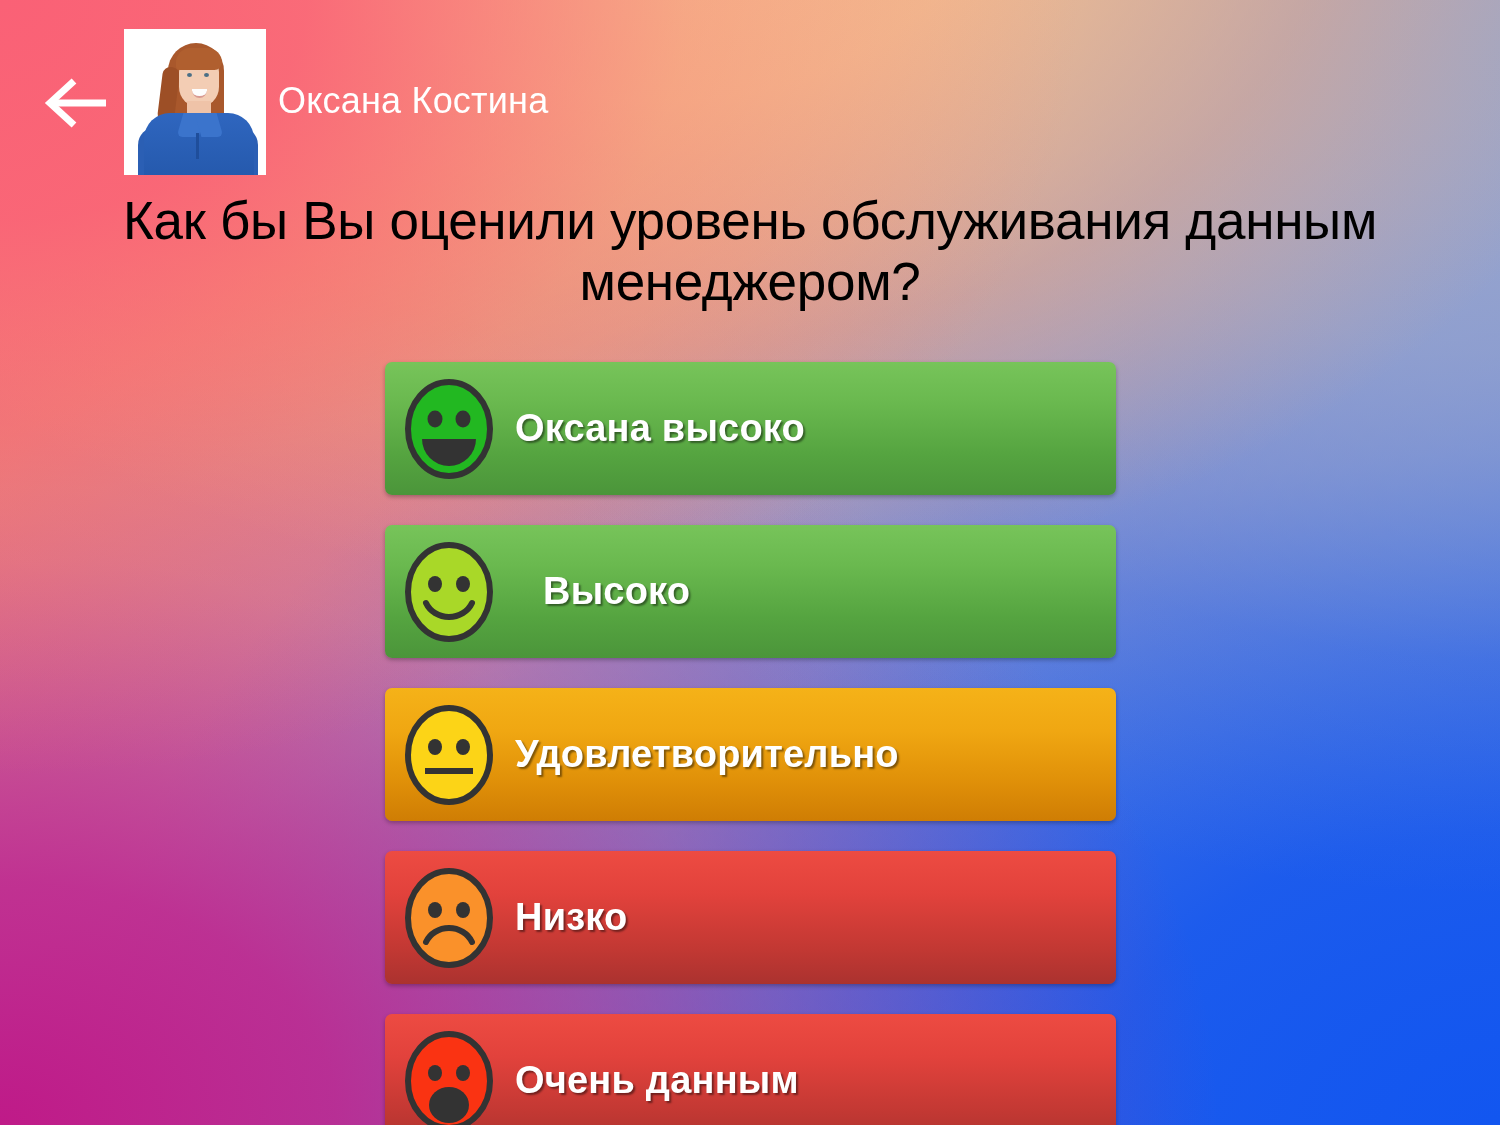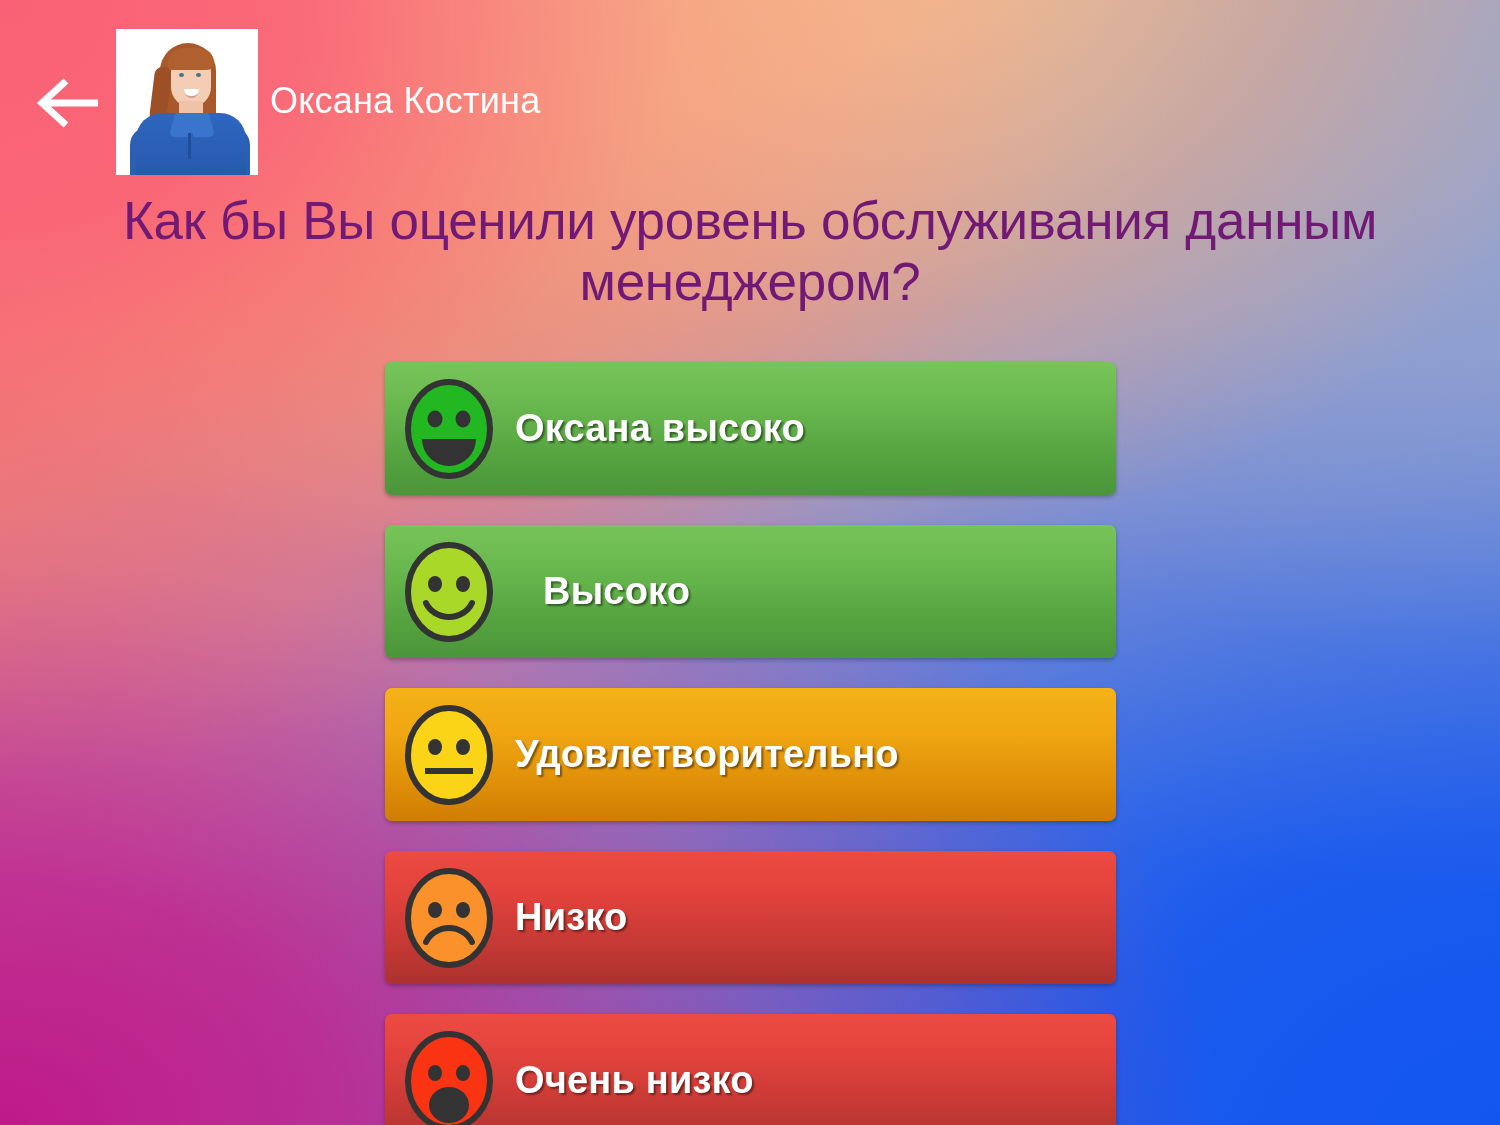--- a/index.html
+++ b/index.html
@@ -24,21 +24,21 @@
       radial-gradient(100% 95% at 44% -12%, rgba(246,199,150,1) 0%, rgba(246,193,143,0.9) 22%, rgba(246,170,120,0.45) 45%, rgba(246,170,120,0) 68%),
       radial-gradient(105% 105% at 100% 4%, rgba(150,166,206,1) 0%, rgba(150,166,206,0.75) 26%, rgba(150,166,206,0.15) 52%, rgba(150,166,206,0) 72%),
       radial-gradient(125% 120% at 0% 100%, rgba(191,26,136,1) 0%, rgba(193,35,140,0.88) 18%, rgba(214,56,130,0.35) 42%, rgba(214,56,130,0) 65%),
       radial-gradient(135% 130% at 100% 100%, rgba(18,86,240,1) 0%, rgba(22,88,238,0.9) 20%, rgba(55,110,230,0.4) 46%, rgba(55,110,230,0) 70%),
       linear-gradient(150deg, #f86d7e 0%, #ef8d7c 22%, #b39ec0 48%, #6f87d8 72%, #2a63e8 100%);
   }
 
   
   #header {
     position: absolute;
-    left: 0; top: 0;
+    left: 8px; top: 0;
     width: 1273px;
     height: 180px;
   }
   #back-button {
     position: absolute;
     left: 36px;
     top: 72px;
     width: 66px;
     height: 62px;
     cursor: pointer;
@@ -166,21 +166,21 @@
 
   
   #question {
     position: absolute;
     left: 95px;
     top: 190px;
     width: 1310px;
     text-align: center;
     font-size: 53px;
     line-height: 1.16;
-    color: #701a75;
+    color: #000000;
     letter-spacing: -0.3px;
   }
 
   
   #options {
     position: absolute;
     left: 385px;
     top: 362px;
     width: 731px;
   }
@@ -316,16 +316,16 @@
 
   <button class="option red">
     <span class="face">
       <svg width="92" height="104" viewBox="0 0 92 104">
         <ellipse cx="46" cy="52" rx="41" ry="47" fill="#FA3312" stroke="#333333" stroke-width="6"></ellipse>
         <ellipse cx="32" cy="44" rx="7" ry="8" fill="#333333"></ellipse>
         <ellipse cx="60" cy="44" rx="7" ry="8" fill="#333333"></ellipse>
         <ellipse cx="46" cy="76" rx="20" ry="18" fill="#333333"></ellipse>
       </svg>
     </span>
-    <span class="label">Очень низко</span>
+    <span class="label">Очень данным</span>
   </button>
 
 </div>
 
 </body></html>

